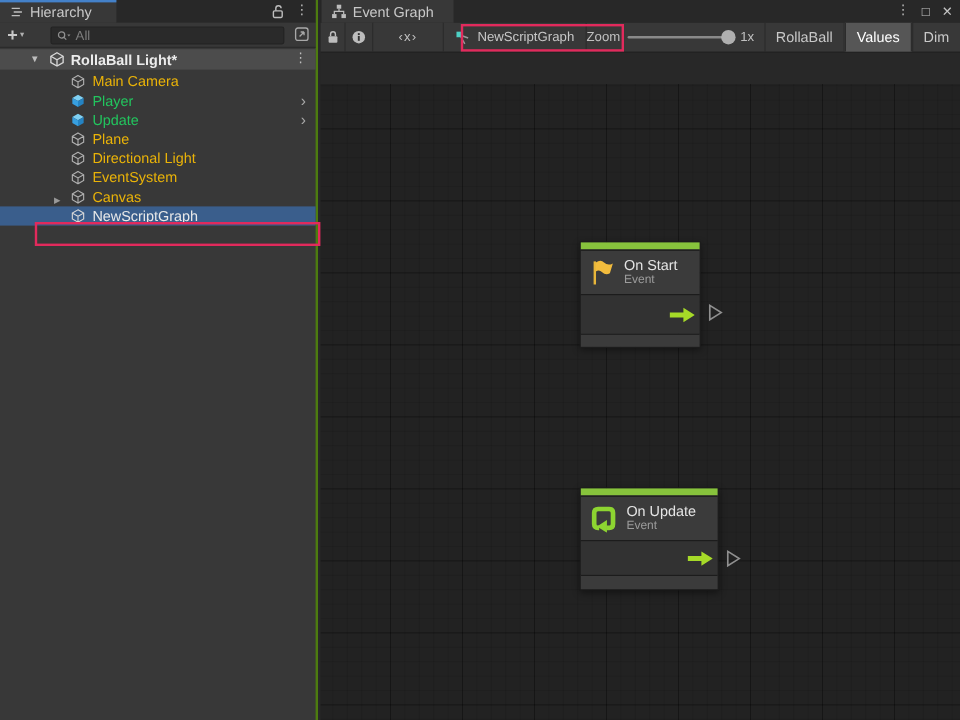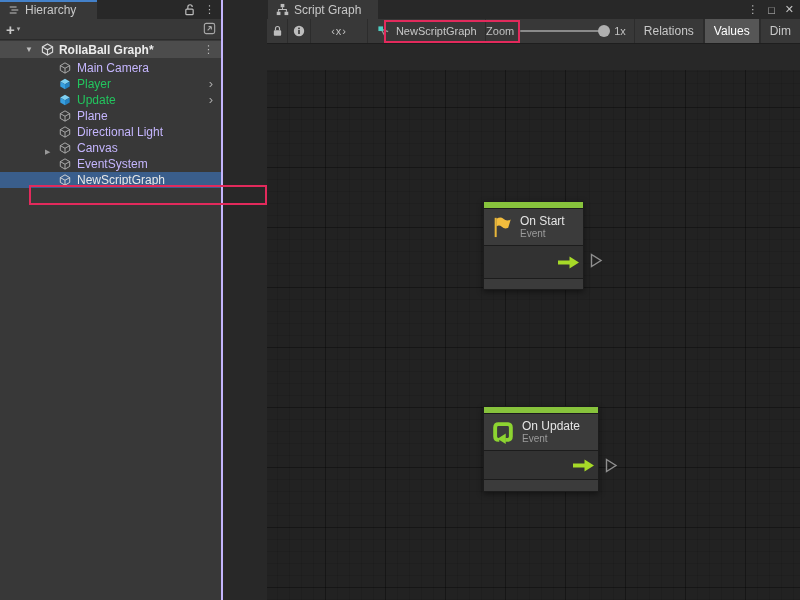--- a/index.html
+++ b/index.html
@@ -7,21 +7,21 @@
   .app {
     position:relative; width:800px; height:600px; overflow:hidden;
     background:#282828;
     font-family:"Liberation Sans", sans-serif;
     -webkit-font-smoothing:antialiased;
     color:#CFCFCF; font-size:12px;
   }
   svg { display:block; }
 
   
-  .hierarchy-panel { position:absolute; left:0; top:0; width:223px; height:600px; background:#383838; border-right:2px solid #c4b5fd;text-decoration:underline; }
+  .hierarchy-panel { position:absolute; left:0; top:0; width:265px; height:600px; background:#383838; border-right:2px solid #4d7c0f;text-decoration:underline; }
   .h-tabbar { position:absolute; left:0; top:0; width:100%; height:19px; background:#282828; }
   .tab { position:absolute; top:0; height:19px; display:flex; align-items:center; gap:5px; padding:0 10px 0 8px; background:#383838; color:#C8C8C8; }
   .tab .accent { position:absolute; left:0; top:0; width:100%; height:2px; background:#4481C9; }
   .h-tabbar-right { position:absolute; right:6px; top:0; height:19px; display:flex; align-items:center; gap:9px; }
   .kebab { color:#BDBDBD; font-size:11px; letter-spacing:0; line-height:1; }
 
   .h-toolbar { position:absolute; left:0; top:19px; width:100%; height:21px; background:#383838; border-bottom:1px solid #2B2B2B; }
   .plus-btn { position:absolute; left:6px; top:1px; height:18px; display:flex; align-items:center; gap:2px; color:#C8C8C8; }
   .plus-glyph { font-size:15px; font-weight:bold; line-height:1; }
   .caret { font-size:7px; color:#B0B0B0; }
@@ -33,21 +33,21 @@
   .scene-fold { margin-left:25px; font-size:8px; color:#BDBDBD; }
   .scene-icon { margin-left:8px; }
   .scene-name { margin-left:5px; color:#ECECEC; font-weight:bold; font-size:12px; }
   .scene-kebab { position:absolute; right:7px; top:3px; }
 
   .rows { position:absolute; left:0; top:60px; width:100%; }
   .row { position:relative; height:16px; line-height:16px; }
   .row.selected { background:#3A5E8C; }
   .row .fold { position:absolute; left:45px; top:4px; font-size:7px; color:#999; }
   .row .row-icon { position:absolute; left:59px; top:2px; }
-  .row .row-label { position:absolute; left:77px; top:0; color:#c4b5fd; white-space:nowrap; }
+  .row .row-label { position:absolute; left:77px; top:0; color:#eab308; white-space:nowrap; }
   .row.prefab .row-label { color:#22c55e; }
   .row .chevron { position:absolute; right:8px; top:0; color:#A8A8A8; font-size:13px; }
 
   .row-annotation { position:absolute; left:29px; top:185px; width:238px; height:20px; border:2px solid #E22A5C; pointer-events:none; z-index:5; }
 
   
   .graph-panel { position:absolute; left:267px; top:0; width:533px; height:600px; background:#282828; overflow:hidden; }
   .g-tabbar { position:absolute; left:0; top:0; width:100%; height:19px; background:#282828; }
   .g-tab { left:1px; }
   .win-controls { position:absolute; right:6px; top:0; height:19px; display:flex; align-items:center; gap:10px; color:#C4C4C4; }
@@ -126,37 +126,47 @@
         </span>
         <span class="kebab">⋮</span>
       </div>
     </div>
 
     <div class="h-toolbar">
       <div class="plus-btn">
         <span class="plus-glyph">+</span>
         <span class="caret">▾</span>
       </div>
+      <div class="search-field">
+        <span>
+          <svg width="13" height="10" viewBox="0 0 15 11">
+              <circle cx="5" cy="4.5" r="3" fill="none" stroke="#909090" stroke-width="1.2"></circle>
+              <path d="M7.3 6.8 L9.5 9" stroke="#909090" stroke-width="1.2"></path>
+              <path d="M10.5 4 l3 0 l-1.5 2 z" fill="#909090"></path>
+            </svg>
+        </span>
+        <span class="search-placeholder">All</span>
+      </div>
       <span class="search-popout">
         <svg width="15" height="15" viewBox="0 0 16 16">
             <rect x="2.5" y="2.5" width="11" height="11" rx="2" fill="none" stroke="#A8A8A8" stroke-width="1.2"></rect>
             <path d="M6 10 L10 6 M10 6 h-3 M10 6 v3" stroke="#A8A8A8" stroke-width="1.2" fill="none"></path>
           </svg>
       </span>
     </div>
 
     <div class="scene-header">
       <span class="scene-fold">▼</span>
       <span class="scene-icon">
         <svg width="13" height="13" viewBox="0 0 14 14">
             <path d="M7 1 L12.5 4.2 V9.8 L7 13 L1.5 9.8 V4.2 Z" fill="none" stroke="#D8D8D8" stroke-width="1.2"></path>
             <path d="M1.5 4.2 L7 7.3 L12.5 4.2 M7 7.3 V13" fill="none" stroke="#D8D8D8" stroke-width="1.2"></path>
           </svg>
       </span>
-      <span class="scene-name">RollaBall Graph*</span>
+      <span class="scene-name">RollaBall Light*</span>
       <span class="kebab scene-kebab">⋮</span>
     </div>
 
     <div class="rows">
 
       <div class="row">
         <span class="row-icon">
             <svg width="12" height="12" viewBox="0 0 14 14">
               <path d="M7 1 L12.5 4.2 V9.8 L7 13 L1.5 9.8 V4.2 Z M1.5 4.2 L7 7.3 L12.5 4.2 M7 7.3 V13" fill="none" stroke="#AFAFAF" stroke-width="1.1"></path>
             </svg>
@@ -201,36 +211,36 @@
         <span class="row-icon">
             <svg width="12" height="12" viewBox="0 0 14 14">
               <path d="M7 1 L12.5 4.2 V9.8 L7 13 L1.5 9.8 V4.2 Z M1.5 4.2 L7 7.3 L12.5 4.2 M7 7.3 V13" fill="none" stroke="#AFAFAF" stroke-width="1.1"></path>
             </svg>
           </span>
         <span class="row-label">Directional Light</span>
       </div>
 
 
       <div class="row">
+        <span class="row-icon">
+            <svg width="12" height="12" viewBox="0 0 14 14">
+              <path d="M7 1 L12.5 4.2 V9.8 L7 13 L1.5 9.8 V4.2 Z M1.5 4.2 L7 7.3 L12.5 4.2 M7 7.3 V13" fill="none" stroke="#AFAFAF" stroke-width="1.1"></path>
+            </svg>
+          </span>
+        <span class="row-label">EventSystem</span>
+      </div>
+
+      <div class="row">
         <span class="fold">▶</span>
         <span class="row-icon">
             <svg width="12" height="12" viewBox="0 0 14 14">
               <path d="M7 1 L12.5 4.2 V9.8 L7 13 L1.5 9.8 V4.2 Z M1.5 4.2 L7 7.3 L12.5 4.2 M7 7.3 V13" fill="none" stroke="#AFAFAF" stroke-width="1.1"></path>
             </svg>
           </span>
         <span class="row-label">Canvas</span>
-      </div>
-
-      <div class="row">
-        <span class="row-icon">
-            <svg width="12" height="12" viewBox="0 0 14 14">
-              <path d="M7 1 L12.5 4.2 V9.8 L7 13 L1.5 9.8 V4.2 Z M1.5 4.2 L7 7.3 L12.5 4.2 M7 7.3 V13" fill="none" stroke="#AFAFAF" stroke-width="1.1"></path>
-            </svg>
-          </span>
-        <span class="row-label">EventSystem</span>
       </div>
 
       <div class="row selected">
         <span class="row-icon">
             <svg width="12" height="12" viewBox="0 0 14 14">
               <path d="M7 1 L12.5 4.2 V9.8 L7 13 L1.5 9.8 V4.2 Z M1.5 4.2 L7 7.3 L12.5 4.2 M7 7.3 V13" fill="none" stroke="#D8D8D8" stroke-width="1.1"></path>
             </svg>
           </span>
         <span class="row-label" style="color:#E8E8E8;">NewScriptGraph</span>
       </div>
@@ -246,21 +256,21 @@
     <div class="g-tabbar">
       <div class="tab g-tab" style="left:1px;width:110px;">
         <span>
           <svg width="13" height="13" viewBox="0 0 14 14">
               <rect x="5" y="1" width="4" height="3.6" fill="#BDBDBD"></rect>
               <rect x="0.8" y="9.4" width="4" height="3.6" fill="#BDBDBD"></rect>
               <rect x="9.2" y="9.4" width="4" height="3.6" fill="#BDBDBD"></rect>
               <path d="M7 4.6 V7 M2.8 9.4 V7 h8.4 v2.4" fill="none" stroke="#BDBDBD" stroke-width="1.1"></path>
             </svg>
         </span>
-        <span>Script Graph</span>
+        <span>Event Graph</span>
       </div>
       <div class="win-controls">
         <span class="kebab">⋮</span>
         <span class="win-max">□</span>
         <span class="win-close">✕</span>
       </div>
     </div>
 
     <div class="g-toolbar">
       <div class="tb-btn tb-lock">
@@ -294,21 +304,21 @@
       </div>
       <div class="tb-spacer"></div>
       <div class="zoom-cluster">
         <span class="zoom-label">Zoom</span>
         <span class="zoom-track">
           <span class="zoom-knob"></span>
         </span>
         <span class="zoom-value">1x</span>
       </div>
       <div class="tb-btn tb-toggle">
-        <span>Relations</span>
+        <span>RollaBall</span>
       </div>
       <div class="tb-btn tb-toggle on">
         <span>Values</span>
       </div>
       <div class="tb-btn tb-toggle tb-dim">
         <span>Dim</span>
       </div>
     </div>
     <div class="toolbar-annotation"></div>
 

